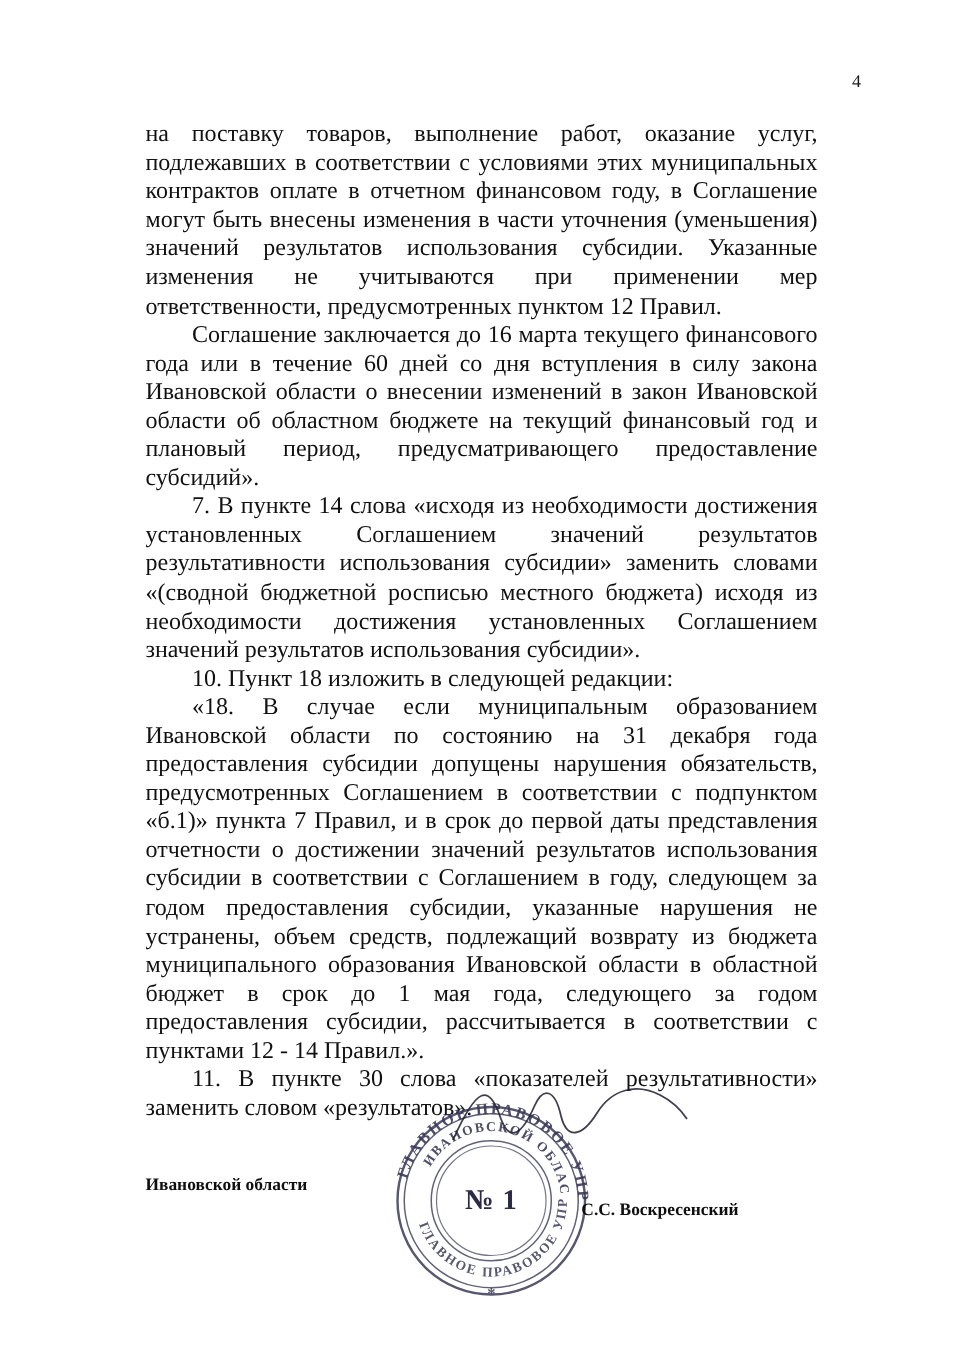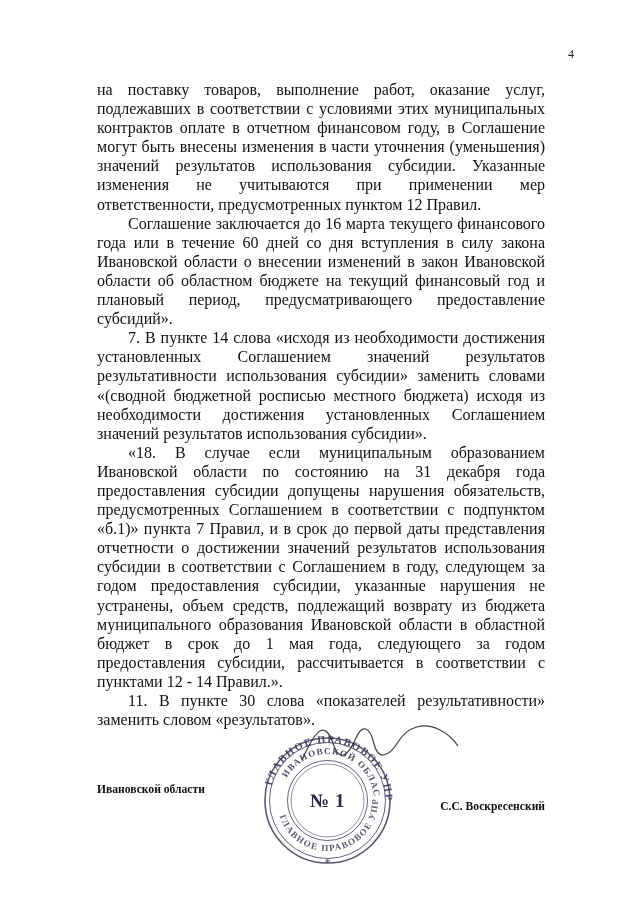--- a/index.html
+++ b/index.html
@@ -61,23 +61,23 @@
     line-height: 17px;
   }
   .sig-left {
     position: absolute;
     left: 0;
     top: 0;
     width: 200px;
   }
   .sig-right {
     position: absolute;
-    right: 0;
+    right: 15px;
     top: 17px;
-    text-align: right;
+    text-align: center;
     width: 180px;
   }
   
   .stamp {
     position: absolute;
     left: 256px;
     top: 729px;
     width: 143px;
     height: 143px;
   }
@@ -112,20 +112,21 @@
 <body>
 
 <div class="page">
 
   <div class="page-number">4</div>
 
   <div class="body-text">
     <p class="noind">на поставку товаров, выполнение работ, оказание услуг, подлежавших в соответствии с условиями этих муниципальных контрактов оплате в отчетном финансовом году, в Соглашение могут быть внесены изменения в части уточнения (уменьшения) значений результатов использования субсидии. Указанные изменения не учитываются при применении мер ответственности, предусмотренных пунктом 12 Правил.</p>
     <p class="ind">Соглашение заключается до 16 марта текущего финансового года или в течение 60 дней со дня вступления в силу закона Ивановской области о внесении изменений в закон Ивановской области об областном бюджете на текущий финансовый год и плановый период, предусматривающего предоставление субсидий».</p>
     <p class="ind">7. В пункте 14 слова «исходя из необходимости достижения установленных Соглашением значений результатов результативности использования субсидии» заменить словами «(сводной бюджетной росписью местного бюджета) исходя из необходимости достижения установленных Соглашением значений результатов использования субсидии».</p>
+    <p class="ind">10. Пункт 18 изложить в следующей редакции:</p>
     <p class="ind">«18. В случае если муниципальным образованием Ивановской области по состоянию на 31 декабря года предоставления субсидии допущены нарушения обязательств, предусмотренных Соглашением в соответствии с подпунктом «б.1)» пункта 7 Правил, и в срок до первой даты представления отчетности о достижении значений результатов использования субсидии в соответствии с Соглашением в году, следующем за годом предоставления субсидии, указанные нарушения не устранены, объем средств, подлежащий возврату из бюджета муниципального образования Ивановской области в областной бюджет в срок до 1 мая года, следующего за годом предоставления субсидии, рассчитывается в соответствии с пунктами 12 - 14 Правил.».</p>
     <p class="ind">11. В пункте 30 слова «показателей результативности» заменить словом «результатов».</p>
   </div>
 
   <div class="stamp">
     <svg width="143" height="143" viewBox="0 0 143 143" xmlns="http://www.w3.org/2000/svg">
       <defs>
         <path id="outerArc" d="M 71.5,71.5 m -58,0 a 58,58 0 1,1 116,0 a 58,58 0 1,1 -116,0" fill="none"></path>
         <path id="outerCircleText" d="M 13.5,71.5 a 58,58 0 1,1 116,0" fill="none"></path>
         <path id="innerCircleText" d="M 25,71.5 a 46.5,46.5 0 1,1 93,0" fill="none"></path>

